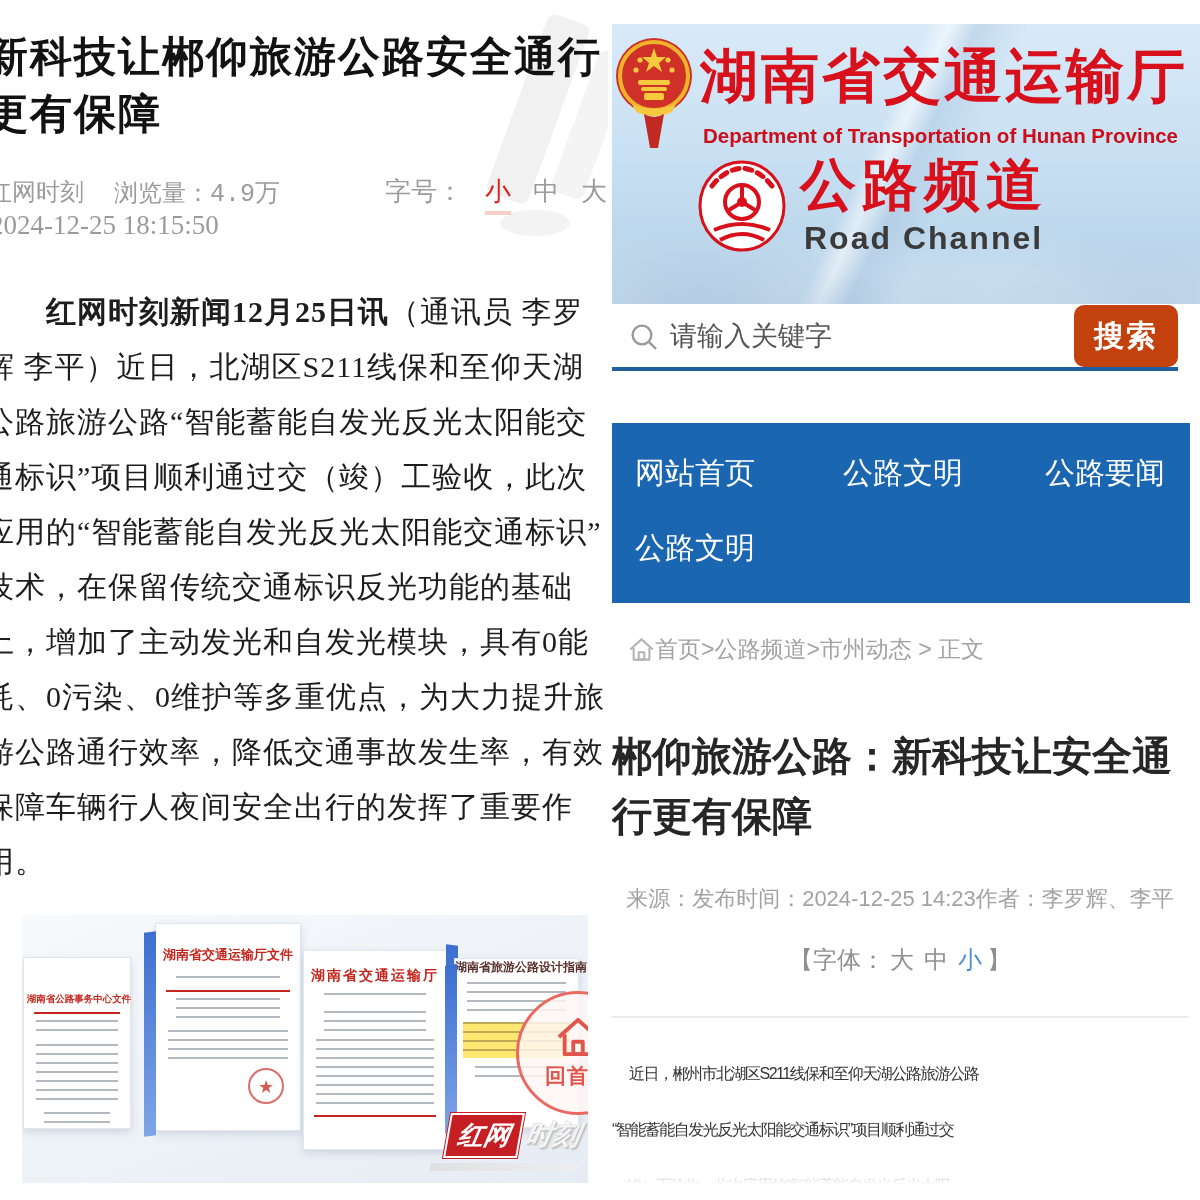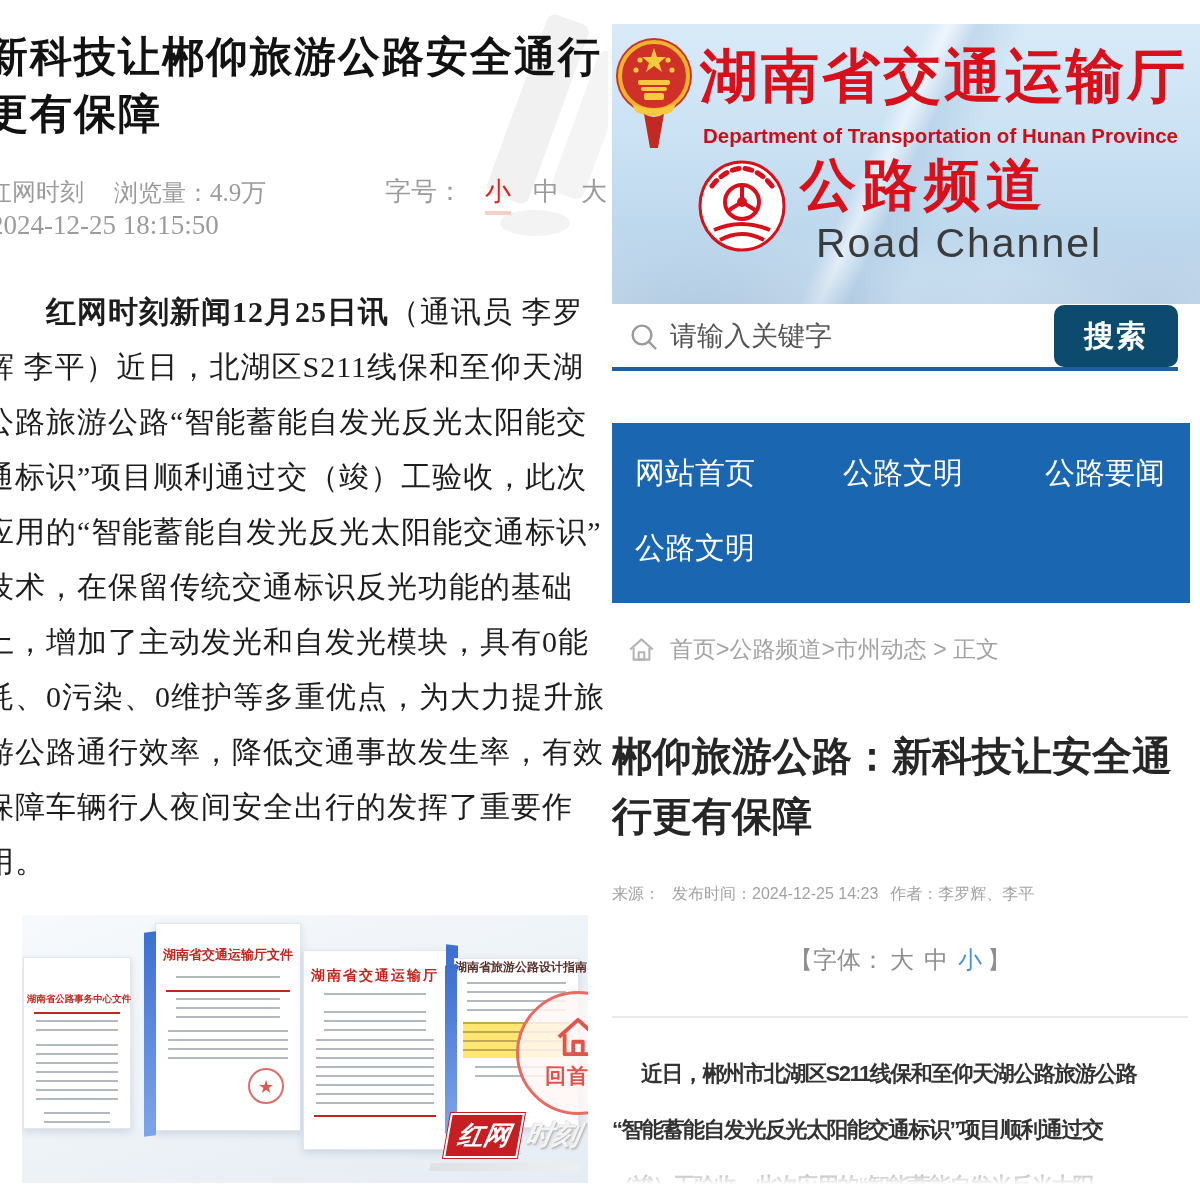--- a/index.html
+++ b/index.html
@@ -14,21 +14,21 @@
   .wm i { position:absolute; display:block; background:#f1f1f1; border-radius:8px; }
   .wm i:nth-child(1){ width:44px;height:190px; left:46px; top:4px; transform:rotate(20deg);}
   .wm i:nth-child(2){ width:34px;height:150px; left:104px; top:40px; transform:rotate(20deg); background:#f4f4f4;}
   .wm i:nth-child(3){ width:70px;height:26px; left:30px; top:200px; border-radius:50%; background:#f3f3f3;}
 
   .l-title { position:absolute; top:28px; left:-14px; z-index:1; }
   .l-title div { white-space:nowrap; font-size:42px; font-weight:bold; color:#121212;
                  letter-spacing:2px; line-height:57px; }
   .l-meta { position:absolute; top:176px; left:-12px; display:flex; gap:30px;
             font-size:24px; color:#9b9b9b; white-space:nowrap; z-index:1; }
-  .l-views b { font-weight:normal; font-family:Liberation Serif, serif; font-size:25px; }
+  .l-views b { font-weight:normal; font-family:Liberation Mono, monospace; font-size:25px; }
   .l-fontsize { position:absolute; top:174px; left:385px; display:flex; gap:22px;
                 font-size:26px; color:#9b9b9b; white-space:nowrap; z-index:1; }
   .l-fontsize .sm { color:#e0201b; border-bottom:4px solid #f6cfc9; padding-bottom:2px; }
   .l-date { position:absolute; top:210px; left:-10px; font-family:"Liberation Serif", serif;
             font-size:27px; color:#9b9b9b; white-space:nowrap; z-index:1; }
   .l-body { position:absolute; top:284px; left:-16px; right:0; z-index:1; }
   .l-body .ln { white-space:nowrap; font-family:"Liberation Serif", serif;
                 font-size:30px; line-height:55px; letter-spacing:1px; color:#1d1d1d; }
   .l-body .ln b { letter-spacing:1px; }
 
@@ -80,55 +80,55 @@
               linear-gradient(115deg, transparent 44%, rgba(255,255,255,.55) 47%, rgba(173,200,225,.5) 51%, transparent 58%),
               linear-gradient(180deg,#d8eaf8 0%,#cbe2f4 40%,#bdd7ec 75%,#cfe2f2 100%); }
   .emblem { position:absolute; left:2px; top:4px; }
   .banner-title { position:absolute; left:88px; top:14px; font-size:58px; font-weight:bold;
                   color:#d8101c; letter-spacing:3px; white-space:nowrap; }
   .banner-en { position:absolute; left:91px; top:100px; font-size:20.5px; font-weight:bold;
                color:#cb0e1a; white-space:nowrap; }
   .channel-logo { position:absolute; left:86px; top:136px; }
   .channel-title { position:absolute; left:188px; top:124px; font-size:56px; font-weight:bold;
                    color:#d8101c; letter-spacing:6px; white-space:nowrap; }
-  .channel-en { position:absolute; left:204px; top:196px; font-size:41px; color:#3b3b3b;
-                letter-spacing:2px; white-space:nowrap; }
+  .channel-en { position:absolute; left:192px; top:196px; font-size:32px; color:#3b3b3b;
+                letter-spacing:2px; white-space:nowrap;font-weight:bold; }
 
   .search-row { position:absolute; top:305px; left:0; width:566px; height:66px;
                 display:flex; border-bottom:4px solid #1d5f9f; background:#fff; }
   .search-box { position:relative; flex:1; }
   .search-box svg { position:absolute; left:16px; top:16px; }
   .search-box input { width:100%; height:100%; border:none; outline:none;
                       padding-left:58px; font-size:27px; color:#444;
                       font-family:"Liberation Sans",sans-serif; }
   .search-box input::placeholder { color:#555; opacity:1; }
-  .search-btn { width:124px; background:#0c4a6e; color:#fff; font-size:30px; font-weight:bold;
+  .search-btn { width:104px; background:#c2410c; color:#fff; font-size:30px; font-weight:bold;
                 border:none; border-radius:10px; letter-spacing:2px; cursor:pointer; }
 
   .nav { position:absolute; top:423px; left:0; width:578px; height:180px; background:#1b66b1;
          display:grid; grid-template-columns:208px 202px 1fr; row-gap:34px;
          padding:30px 0 0 23px; align-content:start; }
   .nav a { color:#fff; font-size:30px; text-decoration:none; white-space:nowrap; }
 
   .breadcrumb { position:absolute; top:634px; left:16px; display:flex; align-items:center;
-                gap:15px; color:#a2a2a2; font-size:23px; white-space:nowrap; }
+                gap:0; color:#a2a2a2; font-size:23px; white-space:nowrap; }
 
   .r-title { position:absolute; top:726px; left:0; width:576px; text-align:left; }
   .r-title div { font-size:40px; font-weight:bold; color:#262626; line-height:60px;
                  white-space:nowrap; }
   .r-meta { position:absolute; top:884px; left:0; width:576px; display:flex;
-            gap:12px; font-size:16px; color:#a2a2a2;
+            justify-content:center; gap:0; font-size:22px; color:#a2a2a2;
             white-space:nowrap; }
   .r-fontrow { position:absolute; top:944px; left:0; width:576px; text-align:center;
                font-size:24px; color:#8f8f8f; }
   .r-fontrow span { margin:0 5px; }
   .r-fontrow .blue { color:#4a8fd4; }
   .r-divider { position:absolute; top:1016px; left:0; width:576px; height:2px; background:#eaeaea; }
-  .r-line { position:absolute; white-space:nowrap; font-size:22px; line-height:26px;
-            letter-spacing:-1.5px; color:#333;font-weight:bold; }
+  .r-line { position:absolute; white-space:nowrap; font-size:16px; line-height:26px;
+            letter-spacing:-1.5px; color:#333; }
   #rl1 { top:1061px; left:-12px; }
   #rl2 { top:1117px; left:0; }
   #rl3 { top:1173px; left:0; color:#8a8a8a; }
   .fade { position:absolute; top:1174px; left:0; width:588px; height:26px; z-index:5;
           background:linear-gradient(180deg, rgba(255,255,255,.45) 0, #fff 40%); }
 </style>
 </head>
 <body>
 
 <div class="pane" id="left-pane">

